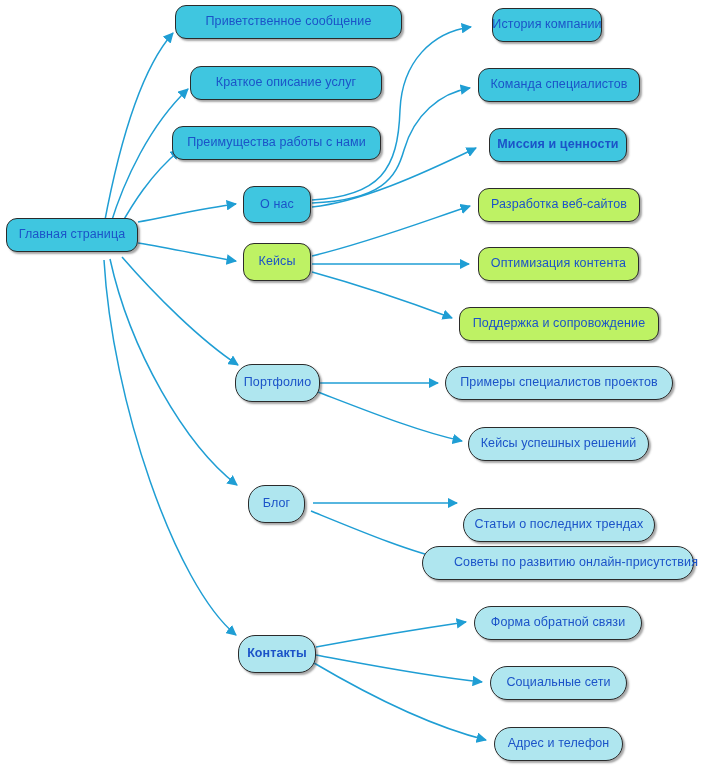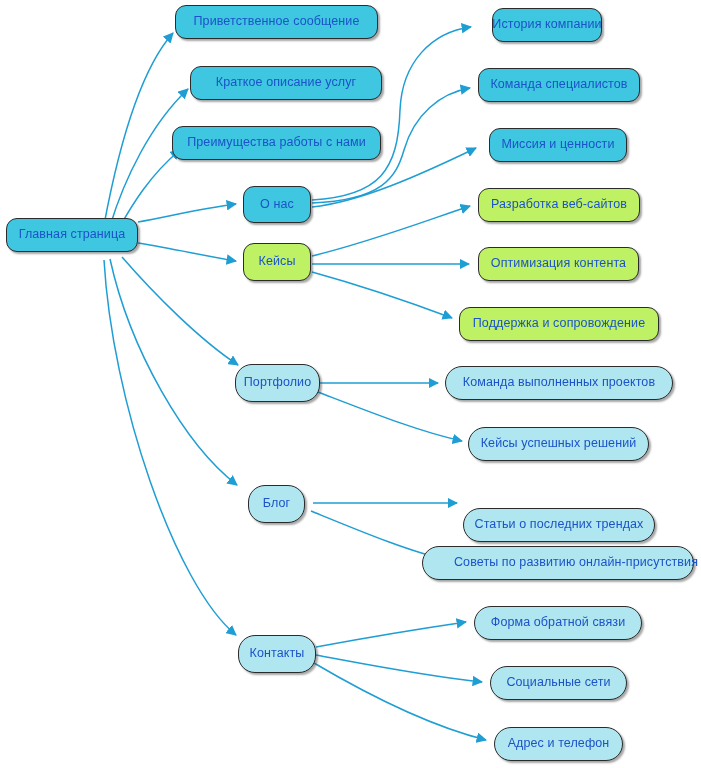--- a/index.html
+++ b/index.html
@@ -104,21 +104,21 @@
       <path d="M 316 655 C 370 665 425 676 482 682"></path>
 
       <path d="M 314 663 C 370 696 430 726 486 740"></path>
     </g>
   </svg>
 
   <div class="node tier-root" style="left:6px; top:218px; width:132px; height:34px;">
     <span>Главная страница</span>
   </div>
 
-  <div class="node tier-mid" style="left:175px; top:5px; width:203px; height:34px;">
+  <div class="node tier-mid" style="left:175px; top:5px; width:227px; height:34px;">
     <span>Приветственное сообщение</span>
   </div>
 
   <div class="node tier-mid" style="left:190px; top:66px; width:192px; height:34px;">
     <span>Краткое описание услуг</span>
   </div>
 
   <div class="node tier-mid" style="left:172px; top:126px; width:209px; height:34px;">
     <span>Преимущества работы с нами</span>
   </div>
@@ -128,21 +128,21 @@
   </div>
 
   <div class="node tier-mid" style="left:492px; top:8px; width:110px; height:34px;">
     <span>История компании</span>
   </div>
 
   <div class="node tier-mid" style="left:478px; top:68px; width:162px; height:34px;">
     <span>Команда специалистов</span>
   </div>
 
-  <div class="node tier-mid" style="left:489px; top:128px; width:138px; height:34px;">
+  <div class="node tier-mid" style="left:489px; top:128px; width:138px; height:34px;font-weight:bold;">
     <span>Миссия и ценности</span>
   </div>
 
   <div class="node tier-accent" style="left:243px; top:243px; width:68px; height:38px;">
     <span>Кейсы</span>
   </div>
 
   <div class="node tier-accent" style="left:478px; top:188px; width:162px; height:34px;">
     <span>Разработка веб-сайтов</span>
   </div>
@@ -153,40 +153,40 @@
 
   <div class="node tier-accent" style="left:459px; top:307px; width:200px; height:34px;">
     <span>Поддержка и сопровождение</span>
   </div>
 
   <div class="node tier-light" style="left:235px; top:364px; width:85px; height:38px;">
     <span>Портфолио</span>
   </div>
 
   <div class="node tier-light" style="left:445px; top:366px; width:228px; height:34px;">
-    <span>Команда выполненных проектов</span>
+    <span>Примеры специалистов проектов</span>
   </div>
 
   <div class="node tier-light" style="left:468px; top:427px; width:181px; height:34px;">
     <span>Кейсы успешных решений</span>
   </div>
 
   <div class="node tier-light" style="left:248px; top:485px; width:57px; height:38px;text-align:right;">
     <span>Блог</span>
   </div>
 
   <div class="node tier-light" style="left:463px; top:486px; width:192px; height:34px;margin-top:22px;">
     <span>Статьи о последних трендах</span>
   </div>
 
   <div class="node tier-light" style="left:422px; top:546px; width:272px; height:34px;padding-left:36px;">
     <span>Советы по развитию онлайн-присутствия</span>
   </div>
 
-  <div class="node tier-light" style="left:238px; top:635px; width:78px; height:38px;">
+  <div class="node tier-light" style="left:238px; top:635px; width:78px; height:38px;font-weight:bold;">
     <span>Контакты</span>
   </div>
 
   <div class="node tier-light" style="left:474px; top:606px; width:168px; height:34px;">
     <span>Форма обратной связи</span>
   </div>
 
   <div class="node tier-light" style="left:490px; top:666px; width:137px; height:34px;">
     <span>Социальные сети</span>
   </div>

